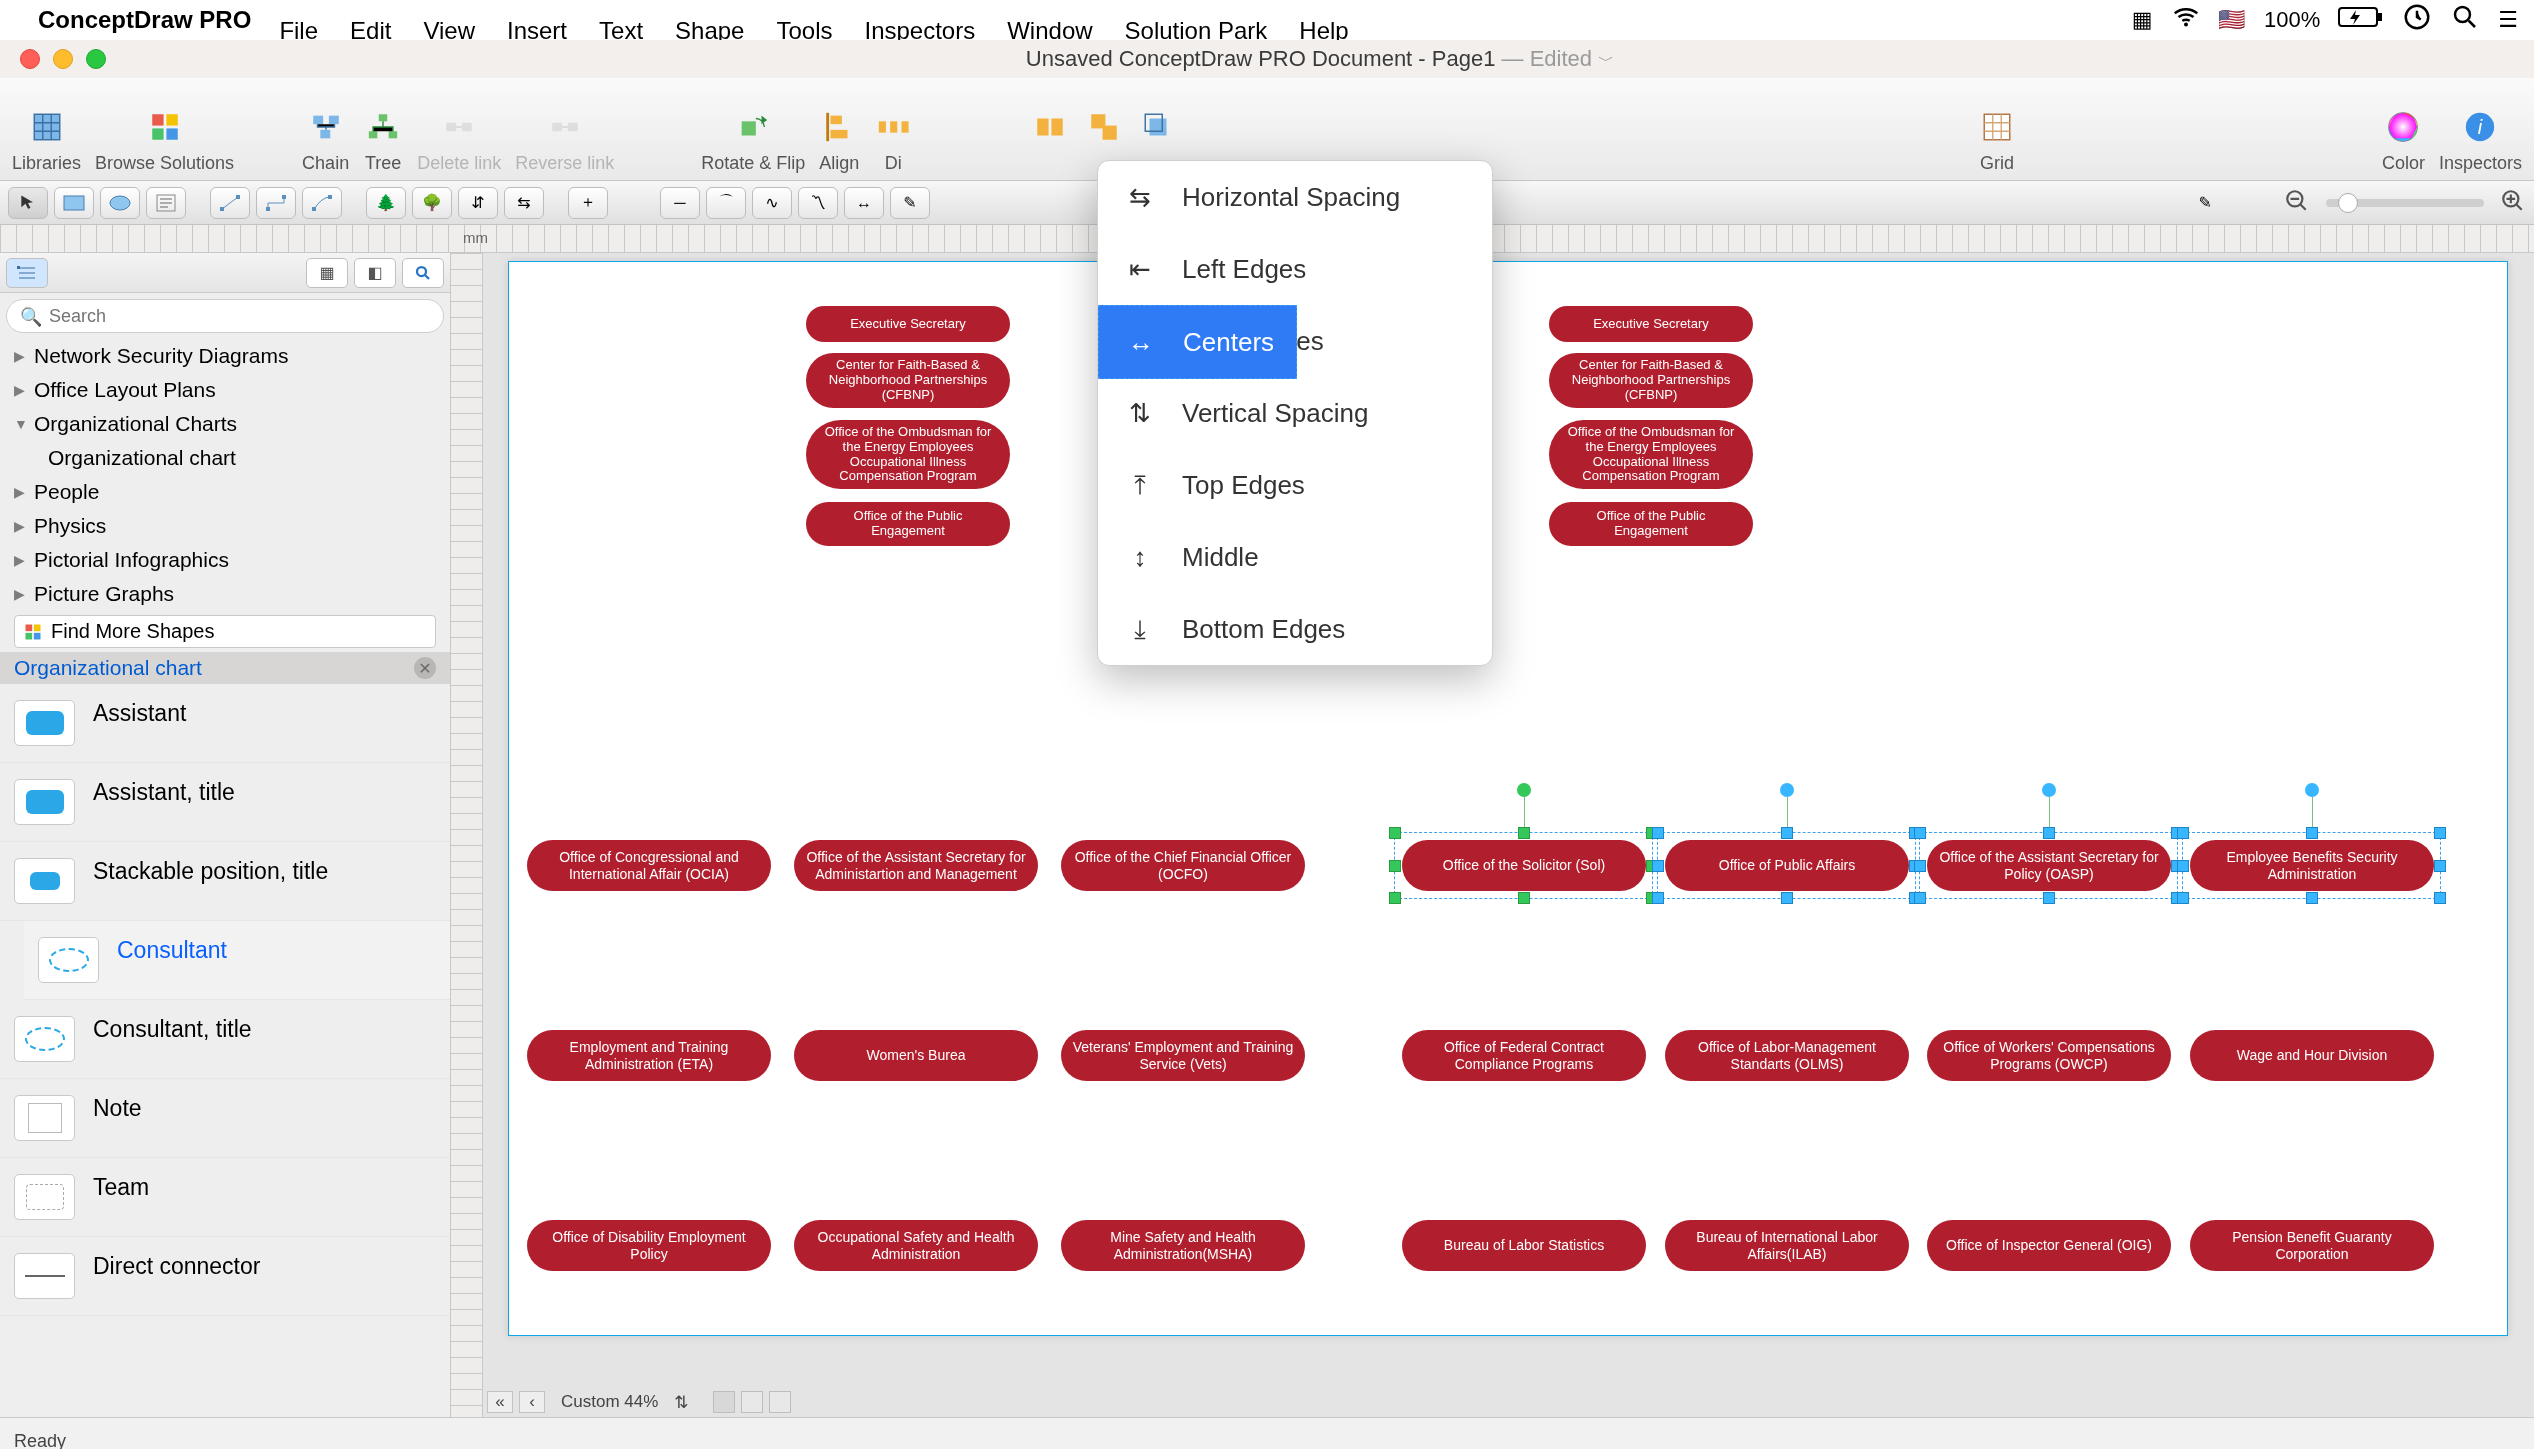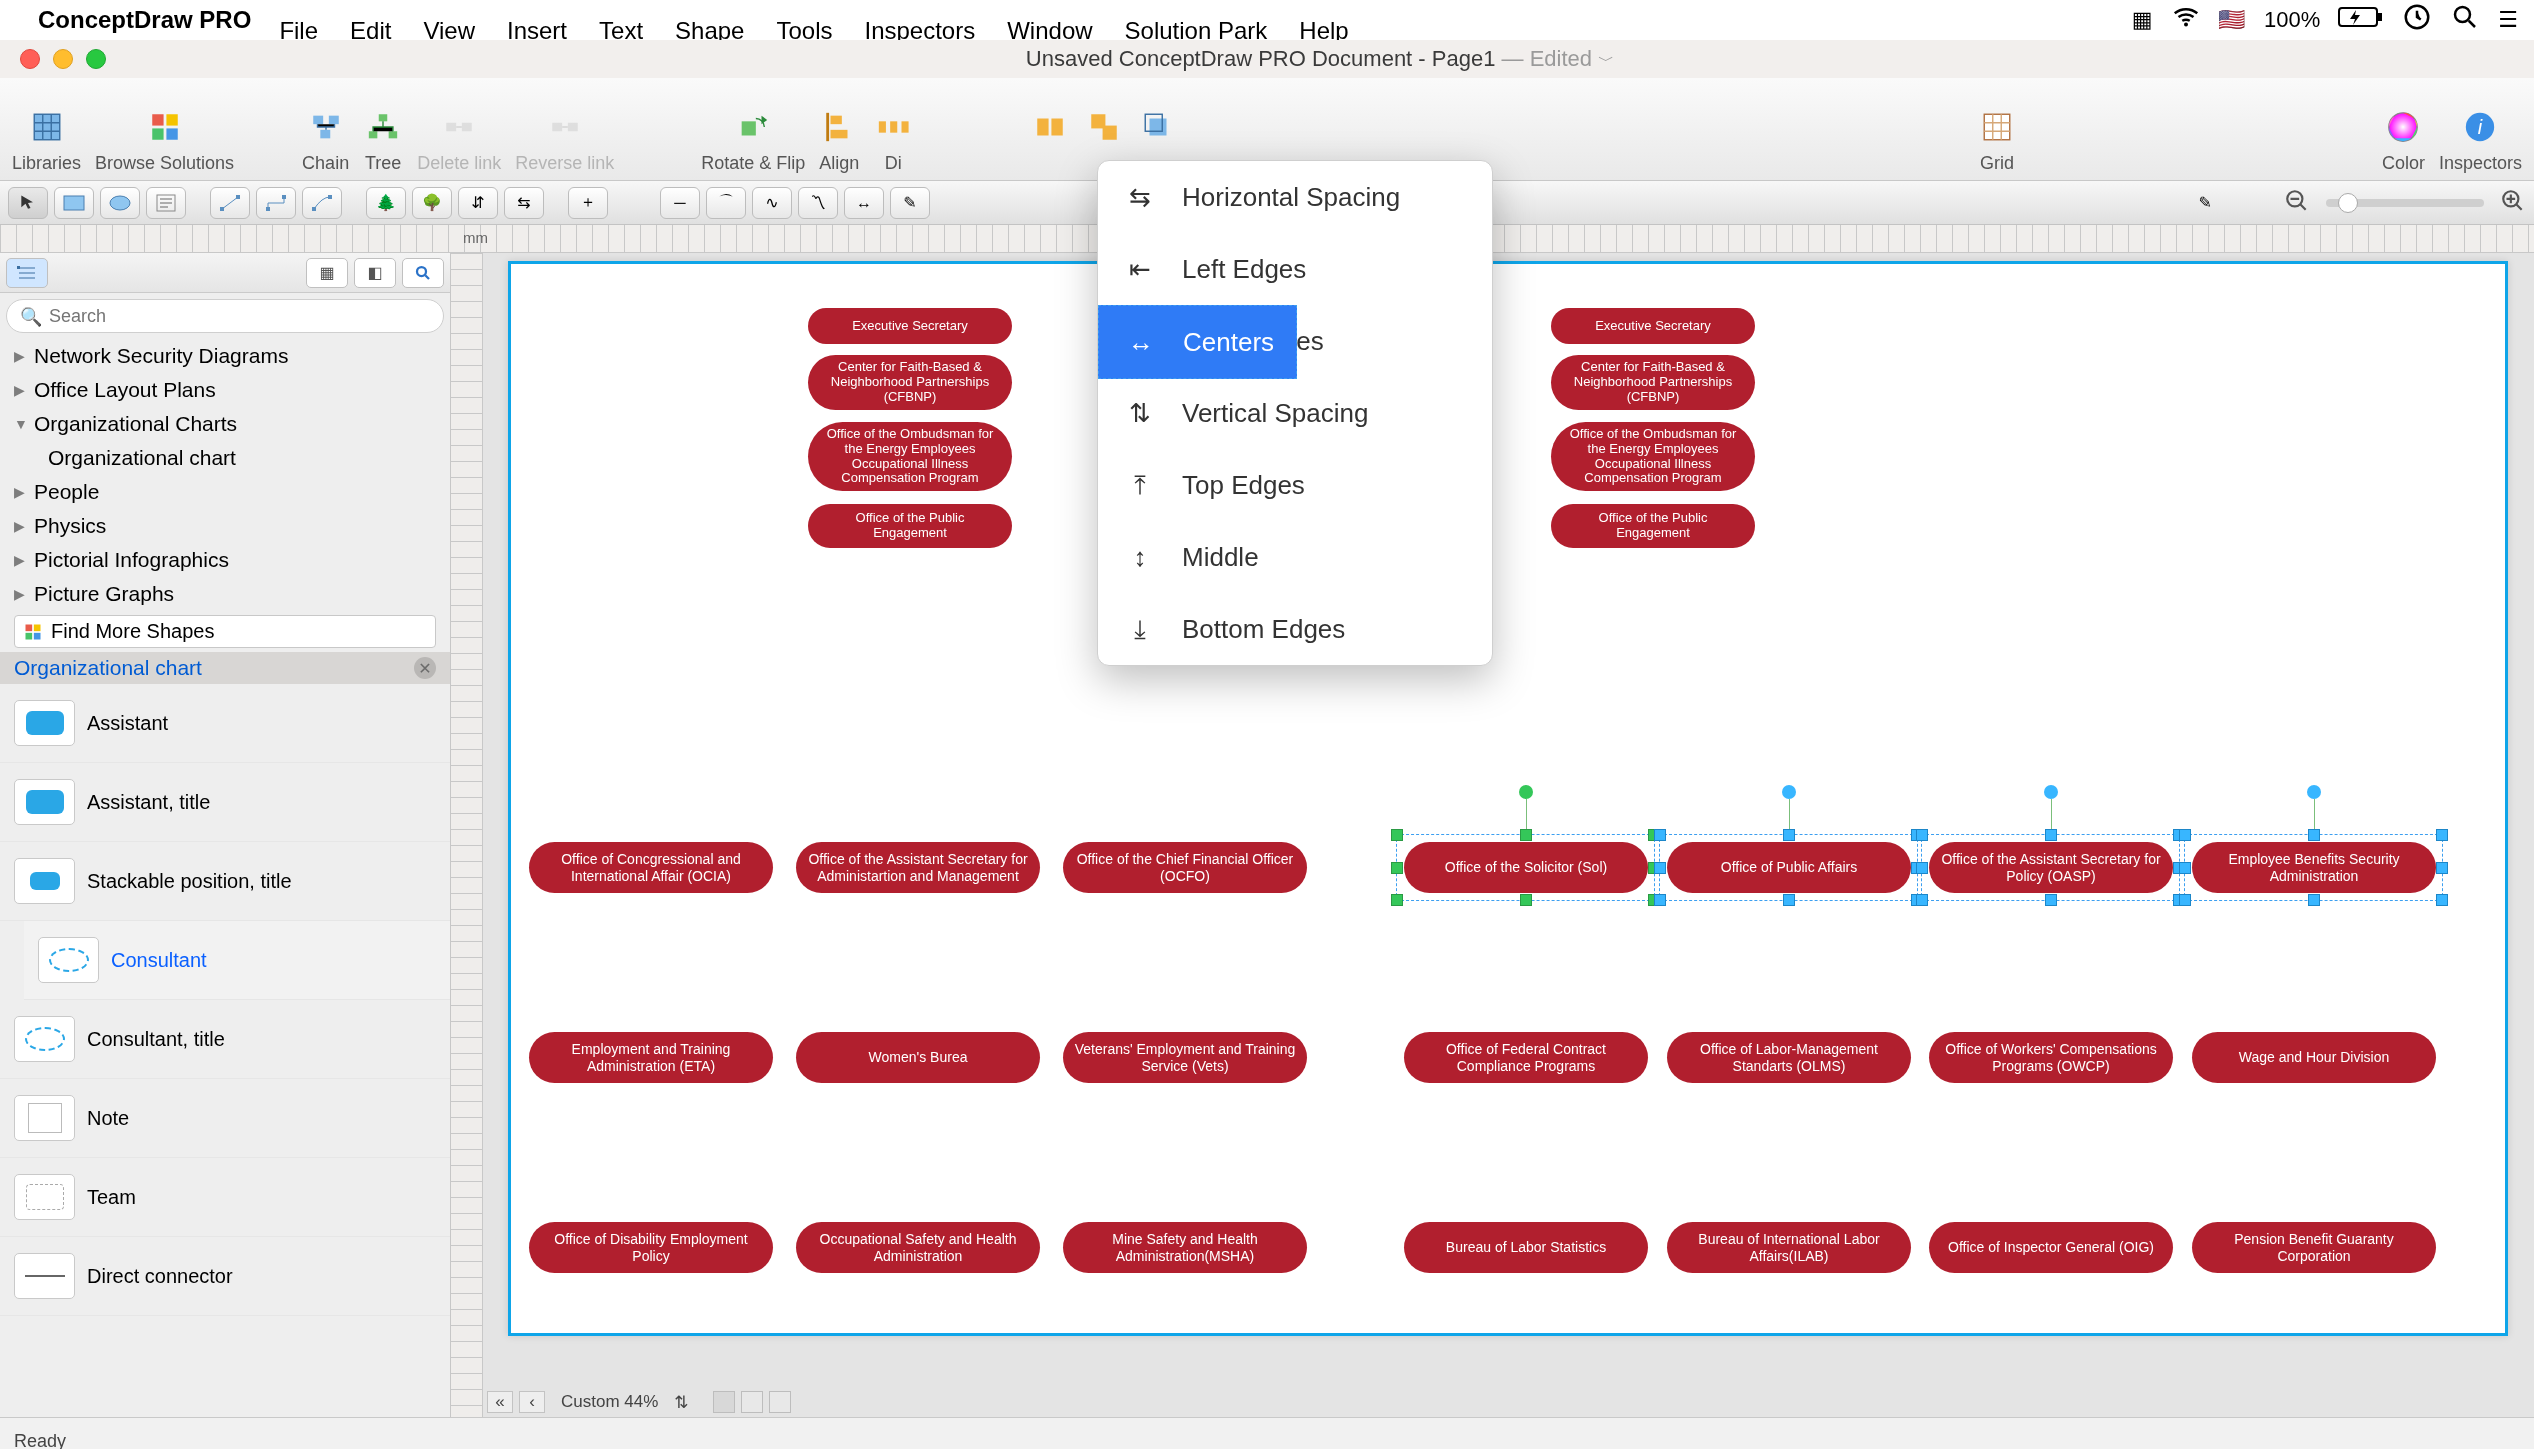--- a/index.html
+++ b/index.html
@@ -65,36 +65,36 @@
 .lib-tree { font-size: 21px; }
 .lib-tree .node { padding: 5px 10px 5px 14px; display:flex; align-items:center; gap:6px; }
 .lib-tree .node .disc { color:#7d7d7d; font-size: 14px; width: 14px; }
 .lib-tree .node.child { padding-left: 48px; }
 .lib-tree .find-more { margin: 4px 14px; background:#fff; border:1px solid #c8c8c8; border-radius:4px; padding: 4px 8px; display:flex; align-items:center; gap:8px; font-size: 20px; }
 
 .sublib-header { background:#d8d6d4; padding: 4px 14px; font-size: 21px; color:#005bd3; display:flex; align-items:center; }
 .sublib-header .close { margin-left:auto; width:22px; height:22px; border-radius:50%; background:#b9b7b5; color:#6b6b6b; display:flex; align-items:center; justify-content:center; font-size:16px; }
 
 .shape-list { overflow-y: auto; }
-.shape-list .row { display:flex; align-items:center; gap: 12px; padding: 16px 14px; font-size: 20px; border-bottom: 1px solid #e6e6e6; }
+.shape-list .row { display:flex; gap: 18px; padding: 16px 14px; font-size: 23px; border-bottom: 1px solid #e6e6e6; }
 .shape-list .row.selected { background: #f2f2f2; color:#0a60ff;margin-left:24px; }
 .shape-list .thumb { width: 61px; height: 46px; border:1px solid #c9c9c9; border-radius: 5px; background:#fff; display:flex; align-items:center; justify-content:center; }
 .shape-list .thumb .rr { width: 38px; height: 24px; background:#2aa7e6; border-radius: 6px; }
 .shape-list .thumb .rr.sm { width: 30px; height: 18px; }
 .shape-list .thumb .el { width: 40px; height: 24px; border: 2px dashed #2aa7e6; border-radius: 50%; }
 .shape-list .thumb .note { width: 34px; height: 30px; border:1px solid #bbb; position:relative; }
 .shape-list .thumb .team { width: 38px; height: 26px; border:1px dashed #aaa; border-radius: 4px; }
 .shape-list .thumb .line { width: 40px; height: 2px; background:#666; }
 
 
 .canvas-wrap { flex: 1; position: relative; background:#e4e4e4; overflow:hidden; }
 .ruler-v { position:absolute; left:0; top:0; width:32px; bottom:0; background:#efedeb; border-right:1px solid #c8c8c8; }
 .ruler-v::before { content:""; position:absolute; inset:0; background: repeating-linear-gradient(to bottom, #c8c8c8 0 1px, transparent 1px 16px); }
 
-.page { position: absolute; left: 57px; top: 8px; width: 2000px; height: 1075px; background:#fff; border:3px solid #0ea5e9; box-shadow: 0 0 8px rgba(0,0,0,.12); }
+.page { position: absolute; left: 57px; top: 8px; width: 2000px; height: 1075px; background:#fff; border:1px solid #0ea5e9; box-shadow: 0 0 8px rgba(0,0,0,.12); }
 
 .org-shape { position:absolute; background:#b11f2e; color:#fff; font-size: 14px; line-height: 1.15; text-align:center; display:flex; align-items:center; justify-content:center; padding: 6px 10px; border-radius: 989px; }
 .org-shape.big { width: 244px; height: 51px; }
 .org-shape.med { width: 204px; height: 55px; font-size: 13px; }
 
 
 .sel { position:absolute; border: 1px dashed #3c9ff0; pointer-events:none; }
 .sel .h { position:absolute; width:12px; height:12px; background:#34c759; border:1px solid #2a9a44; }
 .sel .h.b { background:#38b6ff; border-color:#1c86c8; }
 .sel .top-dot { position:absolute; left:50%; top:-50px; margin-left:-7px; width:14px; height:14px; border-radius:50%; background:#34c759; }

